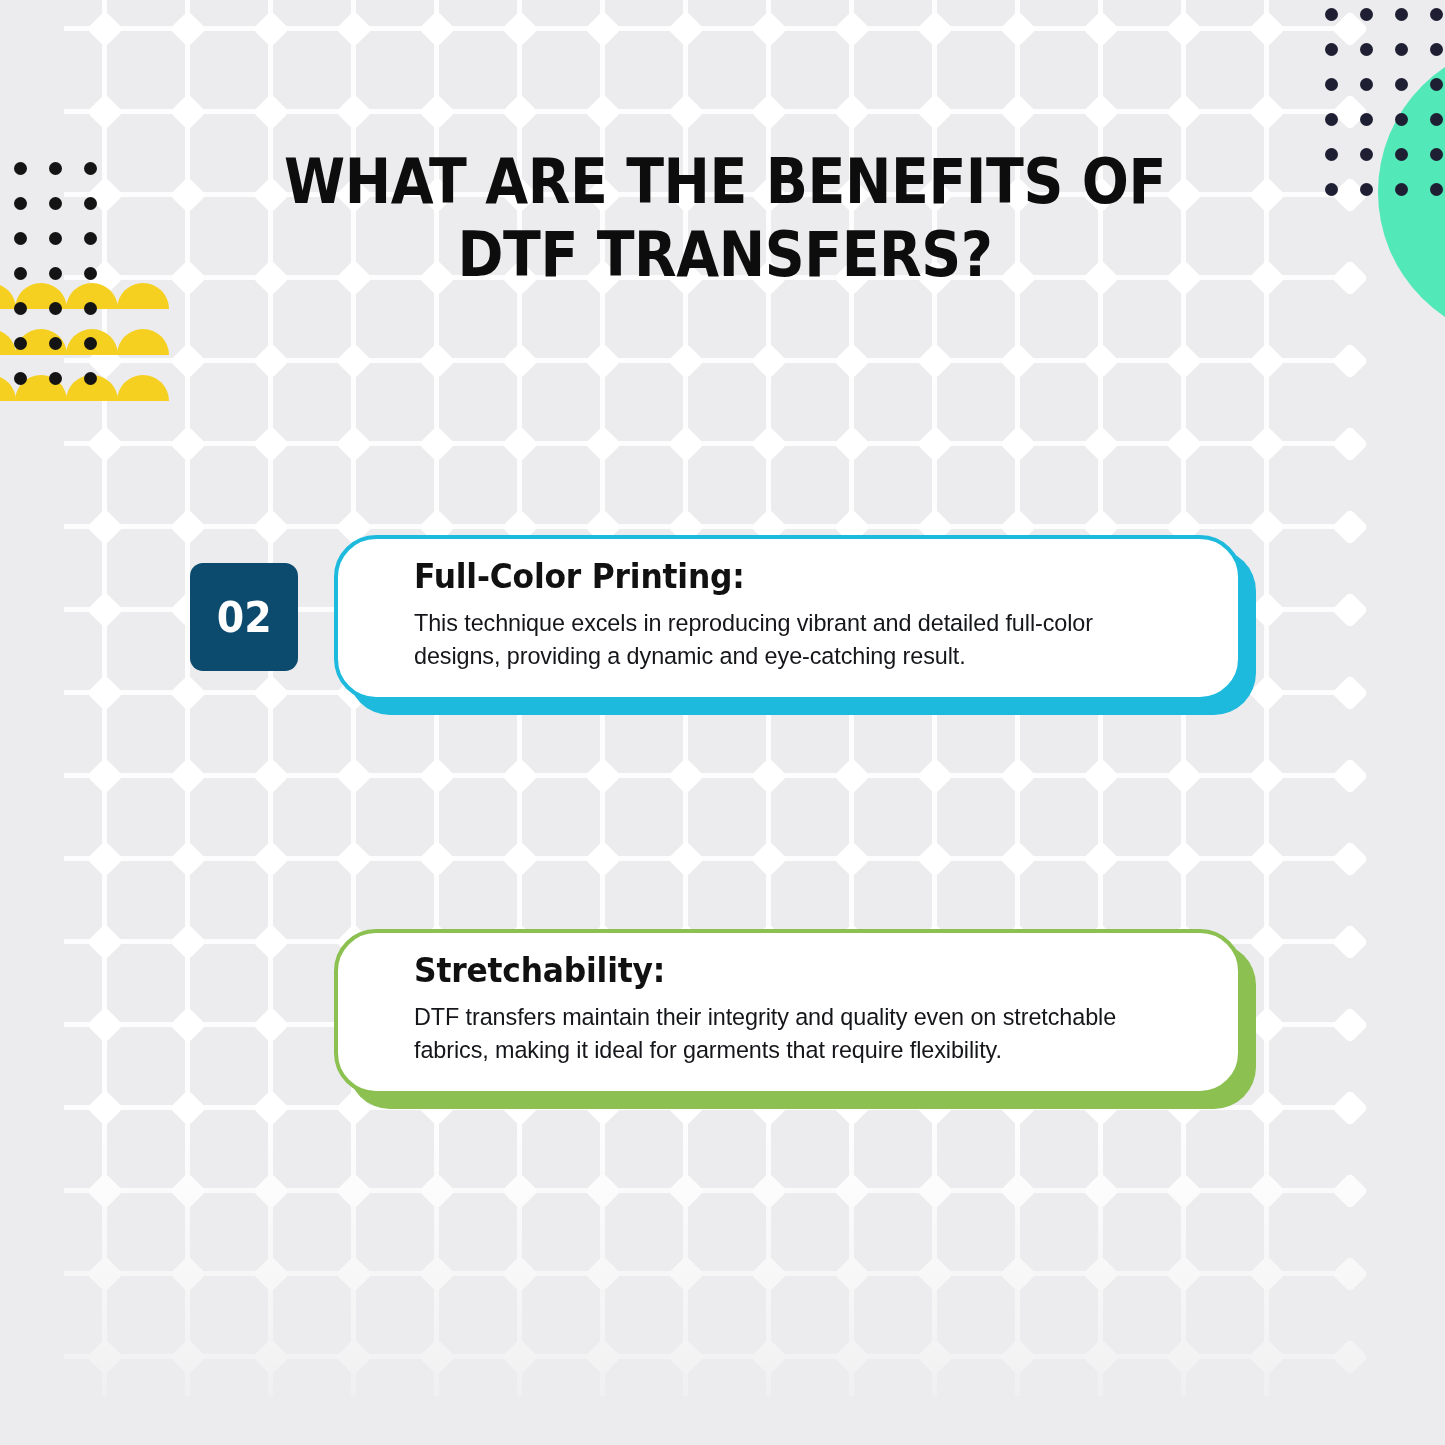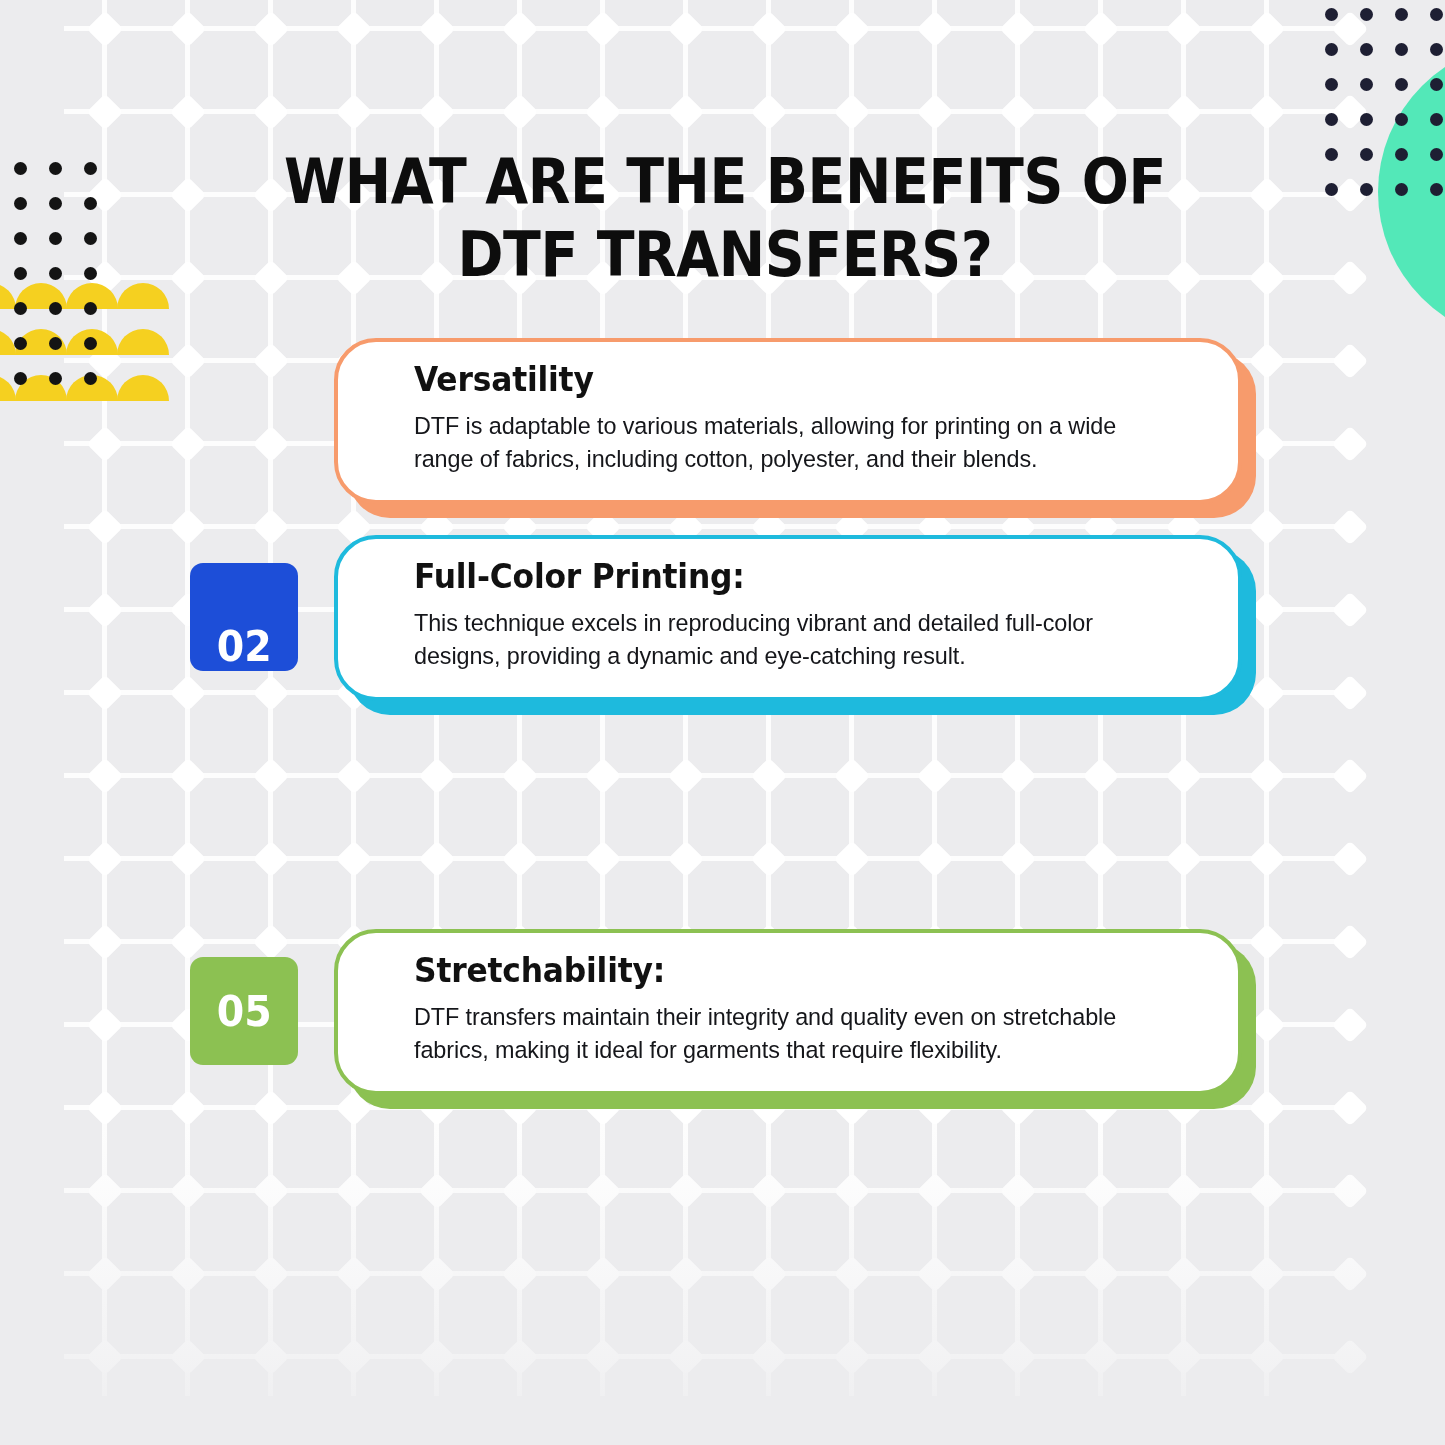--- a/index.html
+++ b/index.html
@@ -531,46 +531,36 @@
       <span style="left: 70px; top: 175px;"></span>
       <span style="left: 105px; top: 175px;"></span>
     </div>
 
   <div class="grid-fade"></div>
 
   <h1 class="title">WHAT ARE THE BENEFITS OF DTF TRANSFERS?</h1>
 
   <div class="rows" id="rows">
       <div class="row">
-        <div class="card-wrap">
-          <div class="card-shadow" style="background: rgb(247, 155, 108);"></div>
-          <div class="card" style="border-color: rgb(247, 155, 108);">
-            <h3>Versatility</h3>
-            <p>DTF is adaptable to various materials, allowing for printing on a wide range of fabrics, including cotton, polyester, and their blends.</p>
-          </div>
-        </div>
       </div>
       <div class="row">
-        <div class="badge" style="background: #1d4ed8; align-items: flex-end;">
+        <div class="badge" style="background: #0c4a6e;">
           <span class="badge-num">02</span>
         </div>
         <div class="card-wrap">
           <div class="card-shadow" style="background: rgb(30, 186, 221);"></div>
           <div class="card" style="border-color: rgb(30, 186, 221);">
             <h3>Full-Color Printing:</h3>
             <p>This technique excels in reproducing vibrant and detailed full-color designs, providing a dynamic and eye-catching result.</p>
           </div>
         </div>
       </div>
       <div class="row">
       </div>
       <div class="row">
-        <div class="badge" style="background: rgb(140, 193, 82);">
-          <span class="badge-num">05</span>
-        </div>
         <div class="card-wrap">
           <div class="card-shadow" style="background: rgb(140, 193, 82);"></div>
           <div class="card" style="border-color: rgb(140, 193, 82);">
             <h3>Stretchability:</h3>
             <p>DTF transfers maintain their integrity and quality even on stretchable fabrics, making it ideal for garments that require flexibility.</p>
           </div>
         </div>
       </div>
     </div>
 

